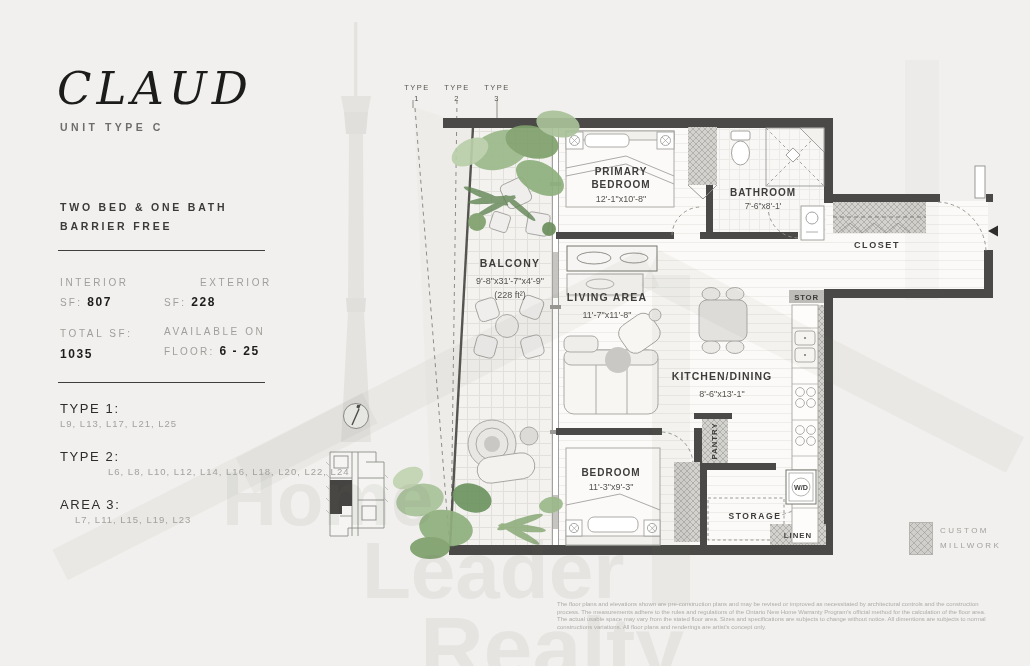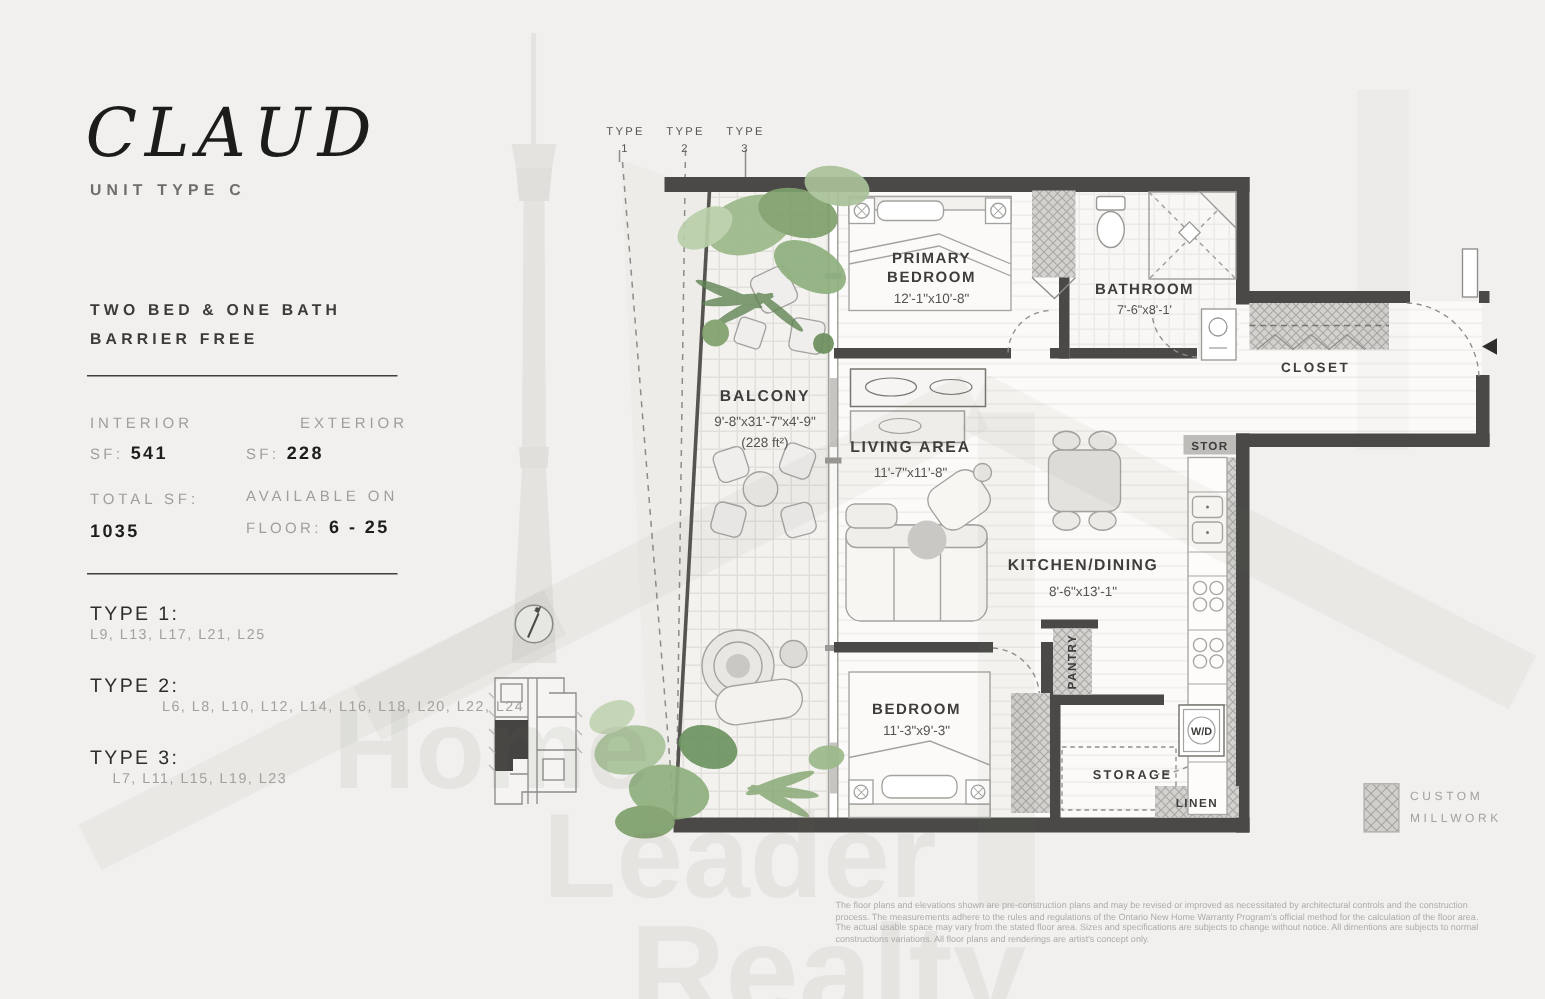--- a/index.html
+++ b/index.html
@@ -388,36 +388,36 @@
   </svg>
 
   <div class="abs title">CLAUD</div>
   <div class="abs subtitle">UNIT TYPE C</div>
   <div class="abs desc" style="top:201px;">TWO BED &amp; ONE BATH</div>
   <div class="abs desc" style="top:220px;">BARRIER FREE</div>
 
   <div class="abs rule" style="top:250px;"></div>
 
   <div class="abs statlabel" style="left:60px;top:277px;">INTERIOR</div>
-  <div class="abs statline" style="left:60px;top:295px;"><span>SF: </span><b>541</b></div>
+  <div class="abs statline" style="left:60px;top:295px;"><span>SF: </span><b>807</b></div>
   <div class="abs statlabel" style="left:164px;top:277px;padding-left:36px;">EXTERIOR</div>
   <div class="abs statline" style="left:164px;top:295px;"><span>SF: </span><b>228</b></div>
 
   <div class="abs statlabel" style="left:60px;top:328px;">TOTAL SF:</div>
   <div class="abs statline" style="left:60px;top:347px;"><b>1035</b></div>
   <div class="abs statlabel" style="left:164px;top:326px;">AVAILABLE ON</div>
   <div class="abs statline" style="left:164px;top:344px;"><span>FLOOR: </span><b>6 - 25</b></div>
 
   <div class="abs rule" style="top:382px;"></div>
 
   <div class="abs typelabel" style="left:60px;top:401px;">TYPE 1:</div>
   <div class="abs typelist" style="left:60px;top:418px;">L9, L13, L17, L21, L25</div>
   <div class="abs typelabel" style="left:60px;top:449px;">TYPE 2:</div>
   <div class="abs typelist" style="left:60px;top:466px;padding-left:48px;">L6, L8, L10, L12, L14, L16, L18, L20, L22, L24</div>
-  <div class="abs typelabel" style="left:60px;top:497px;">TYPE 3:</div>
+  <div class="abs typelabel" style="left:60px;top:497px;">AREA 3:</div>
   <div class="abs typelist" style="left:60px;top:514px;padding-left:15px;">L7, L11, L15, L19, L23</div>
 
   <div class="abs legend-swatch"></div>
   <div class="abs legend-text" style="left:940px;top:526px;">CUSTOM</div>
   <div class="abs legend-text" style="left:940px;top:541px;">MILLWORK</div>
 
   <div class="abs disclaimer">The floor plans and elevations shown are pre-construction plans and may be revised or improved as necessitated by architectural controls and the construction process. The measurements adhere to the rules and regulations of the Ontario New Home Warranty Program's official method for the calculation of the floor area. The actual usable space may vary from the stated floor area. Sizes and specifications are subjects to change without notice. All dimentions are subjects to normal constructions variations. All floor plans and renderings are artist's concept only.</div>
 
 </div>
 

